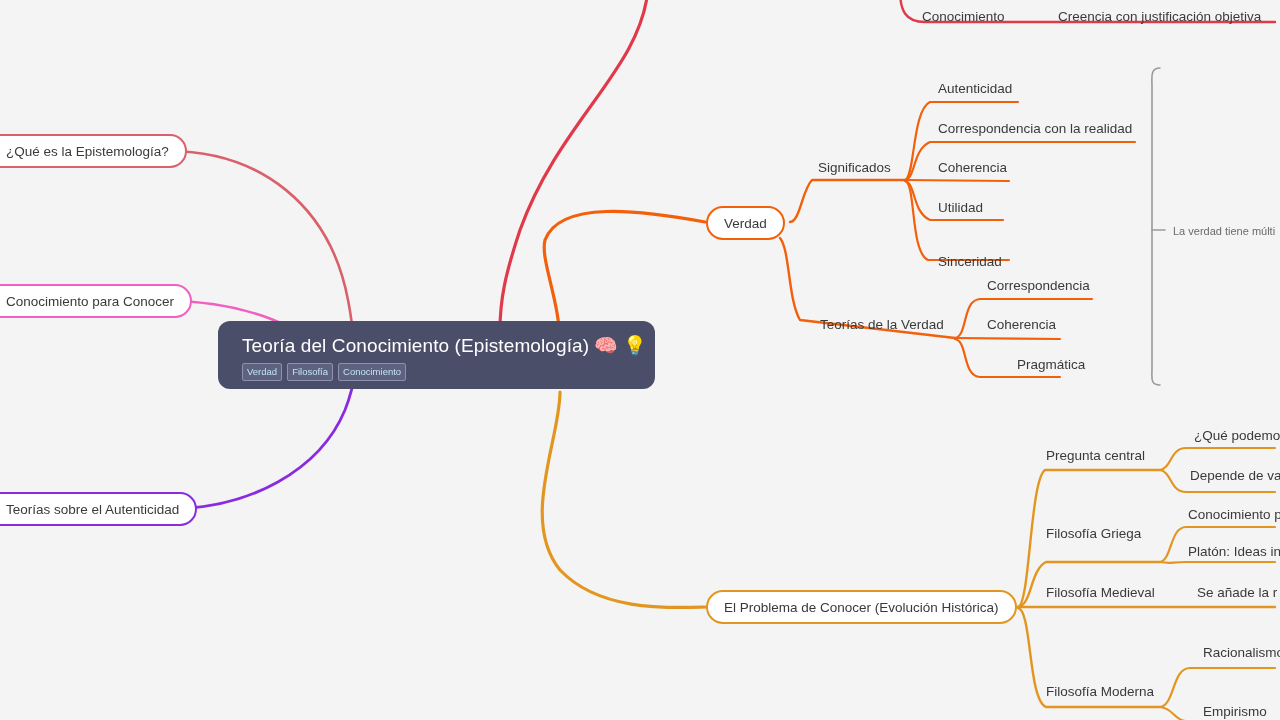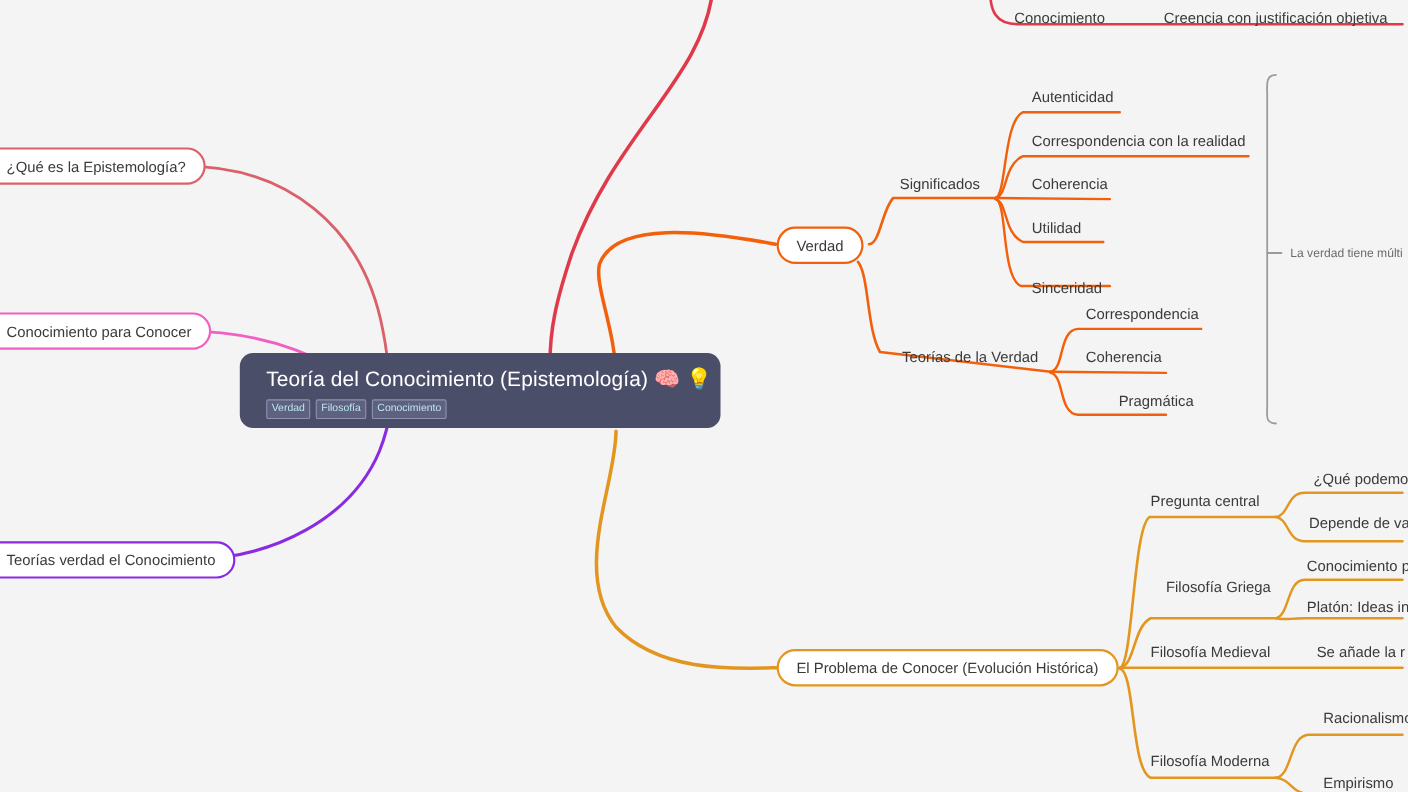--- a/index.html
+++ b/index.html
@@ -147,21 +147,21 @@
 
   <div class="pill" style="left:-78px; top:134px; border-color:#d9616a; padding-left:82px;">
     <span>¿Qué es la Epistemología?</span>
   </div>
 
   <div class="pill" style="left:-92px; top:284px; border-color:#f25fc2; padding-left:96px;">
     <span>Conocimiento para Conocer</span>
   </div>
 
   <div class="pill" style="left:-100px; top:492px; border-color:#8a2be2; padding-left:104px;">
-    <span>Teorías verdad el Conocimiento</span>
+    <span>Teorías sobre el Autenticidad</span>
   </div>
 
   <div class="lbl" style="left:922px; top:9px;">
     <span>Conocimiento</span>
   </div>
   <div class="lbl" style="left:1058px; top:9px;">
     <span>Creencia con justificación objetiva</span>
   </div>
 
   <div class="pill" style="left:706px; top:206px; border-color:#f2600c;">
@@ -212,21 +212,21 @@
   <div class="lbl" style="left:1046px; top:448px;">
     <span>Pregunta central</span>
   </div>
   <div class="lbl" style="left:1194px; top:428px;">
     <span>¿Qué podemos</span>
   </div>
   <div class="lbl" style="left:1190px; top:468px;">
     <span>Depende de va</span>
   </div>
 
-  <div class="lbl" style="left:1046px; top:526px;margin-left:14px;">
+  <div class="lbl" style="left:1046px; top:526px;">
     <span>Filosofía Griega</span>
   </div>
   <div class="lbl" style="left:1188px; top:507px;">
     <span>Conocimiento p</span>
   </div>
   <div class="lbl" style="left:1188px; top:544px;">
     <span>Platón: Ideas in</span>
   </div>
 
   <div class="lbl" style="left:1046px; top:585px;">

